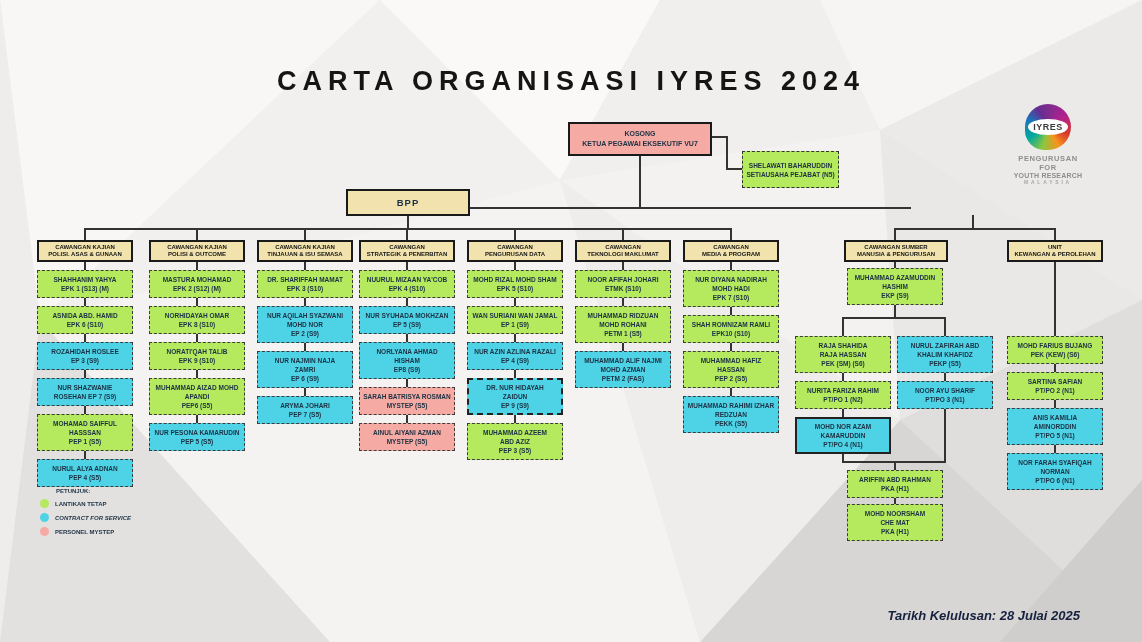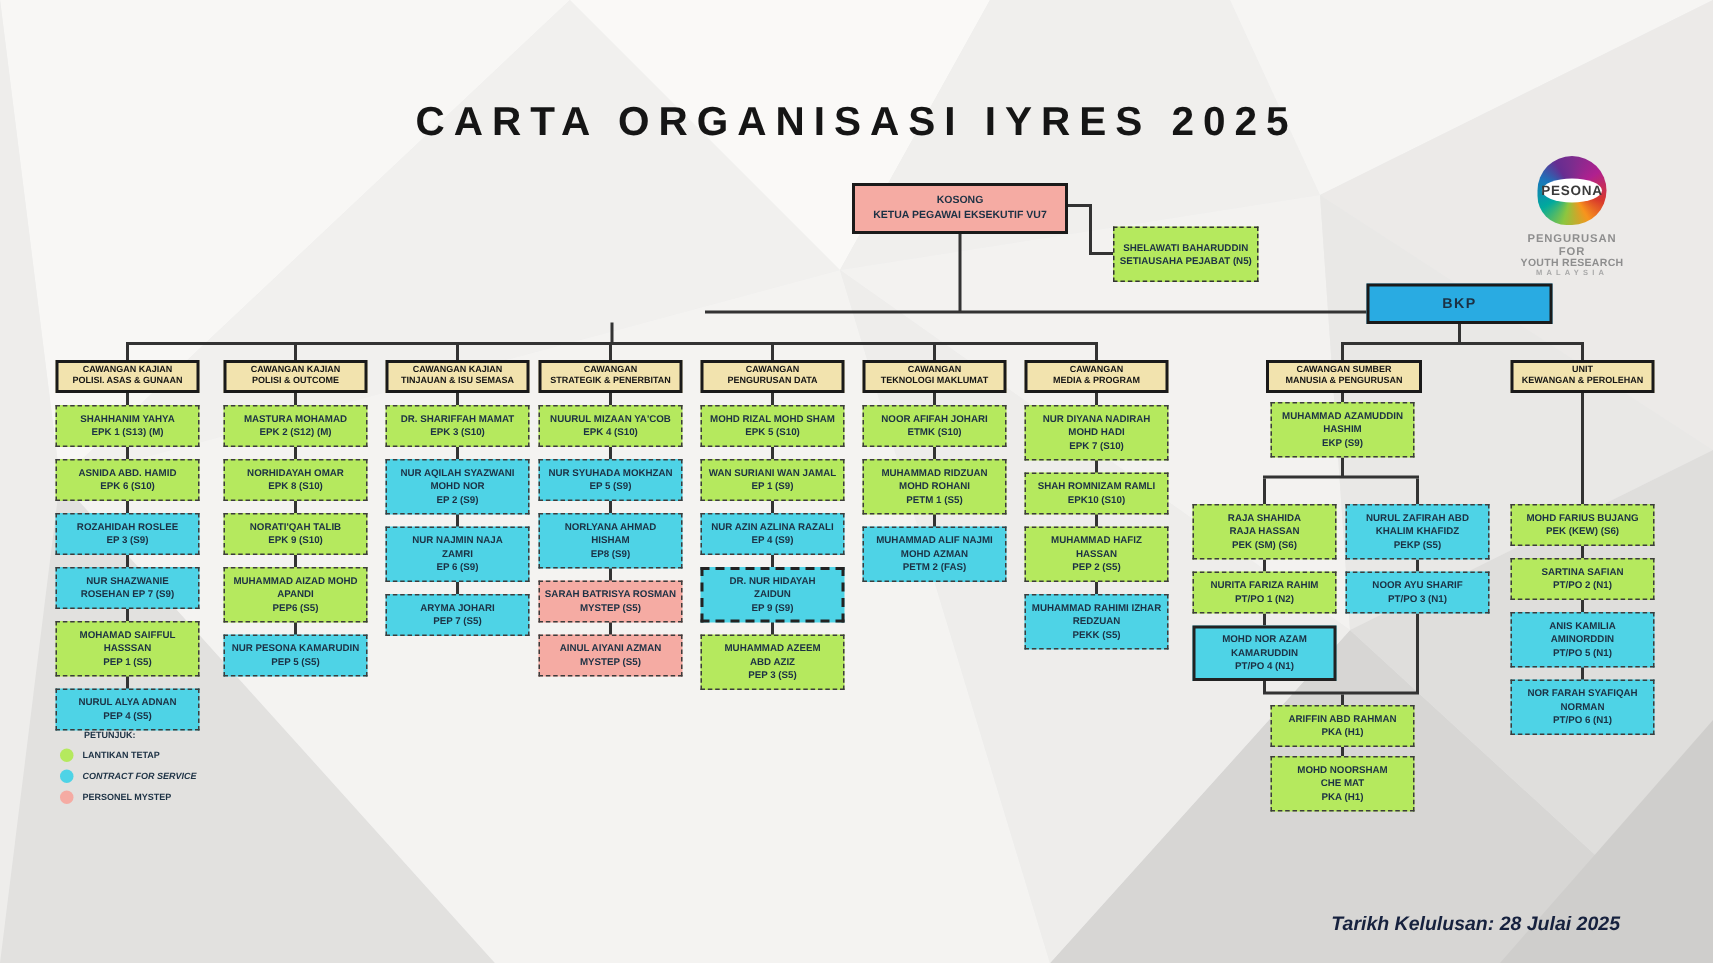--- a/index.html
+++ b/index.html
@@ -65,45 +65,45 @@
     <polygon points="820,0 880,130 1142,0" fill="#f6f5f3"></polygon>
     <polygon points="1142,0 880,130 1142,300" fill="#eceae8"></polygon>
     <polygon points="880,130 560,180 900,420" fill="#f3f2f0"></polygon>
     <polygon points="880,130 900,420 1142,300" fill="#e9e8e6"></polygon>
     <polygon points="1142,300 900,420 1142,642" fill="#dfdedc"></polygon>
     <polygon points="900,420 700,642 1142,642" fill="#d7d6d4"></polygon>
     <polygon points="560,180 700,642 900,420" fill="#eeedeb"></polygon>
     <polygon points="1000,642 1142,480 1142,642" fill="#cfcecc"></polygon>
   </svg>
 
-  <div id="title">CARTA ORGANISASI IYRES 2025</div>
+  <div id="title">CARTA ORGANISASI IYRES 2024</div>
 
   <div id="logo">
     <div id="logo-circle">
       <div id="logo-oval">
-        <span id="logo-text">PESONA</span>
+        <span id="logo-text">IYRES</span>
       </div>
     </div>
     <div id="logo-l1">PENGURUSAN FOR</div>
     <div id="logo-l2">YOUTH RESEARCH</div>
     <div id="logo-l3">MALAYSIA</div>
   </div>
 
   <div id="chief-box" class="box" style="background: rgb(245, 171, 163);">
     <div>KOSONG</div>
     <div>KETUA PEGAWAI EKSEKUTIF VU7</div>
   </div>
 
   <div id="secretary-box" class="box" style="background: rgb(181, 233, 94);">
     <div>SHELAWATI BAHARUDDIN</div>
     <div>SETIAUSAHA PEJABAT (N5)</div>
   </div>
 
-  <div id="bkp-box" class="box div-box" style="background: rgb(41, 171, 226);">
-    <span>BKP</span>
+  <div id="bpp-box" class="box div-box" style="background: rgb(242, 227, 174);">
+    <span>BPP</span>
   </div>
 
   <div id="legend">
     <div id="legend-title">PETUNJUK:</div>
     <div id="legend-items">
         <div class="lg-row">
           <span class="lg-dot" style="background: rgb(181, 233, 94);"></span>
           <span class="lg-label">LANTIKAN TETAP</span>
         </div>
         <div class="lg-row">

